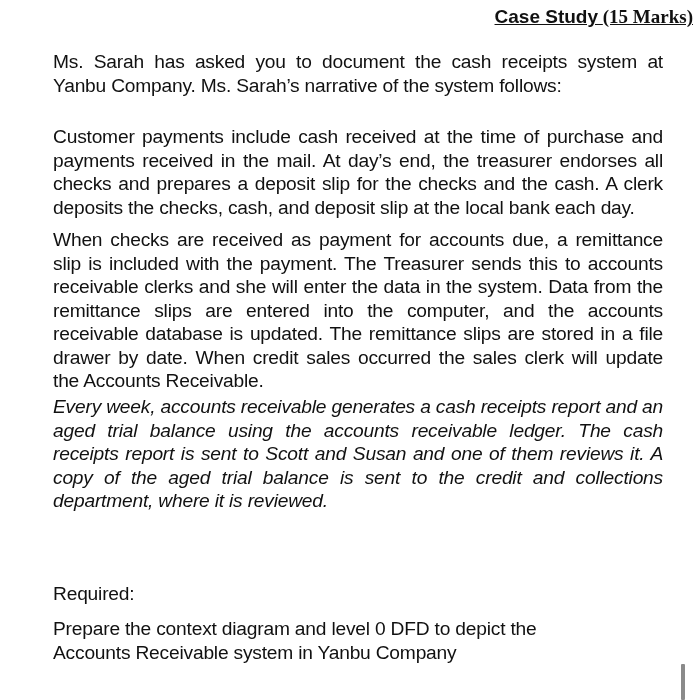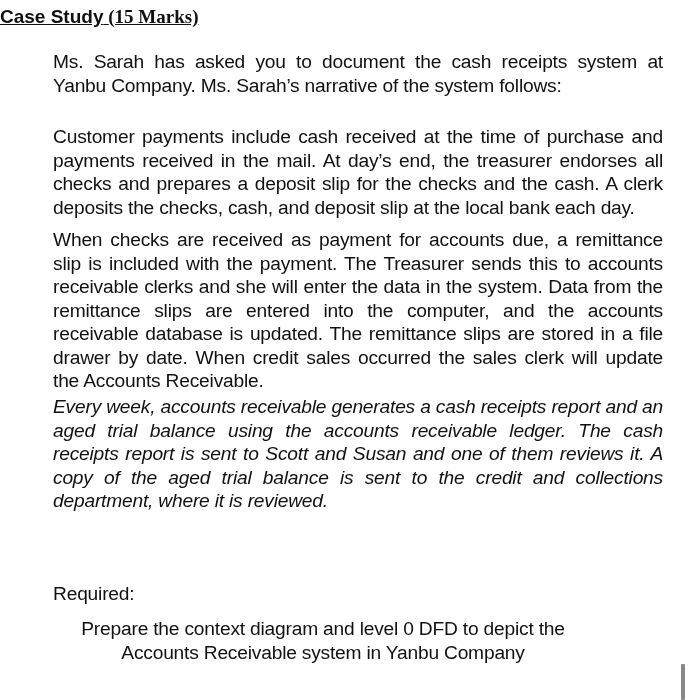--- a/index.html
+++ b/index.html
@@ -1,18 +1,18 @@
 <!DOCTYPE html>
 <html><head>
 <meta charset="utf-8">
 <style>
   html, body { margin: 0; padding: 0; background: #ffffff; }
   body { width: 693px; height: 700px; position: relative; overflow: hidden; color: #111111; }
   .title {
-    position: absolute; top: 4px; left: 0; width: 693px; text-align: left;
+    position: absolute; top: 4px; left: 0; width: 693px; text-align: right;
     font-size: 19px; line-height: 26px;
   }
   .title .t1 { font-family: "Liberation Sans", sans-serif; font-weight: bold; text-decoration: underline; }
   .title .t2 { font-family: "Liberation Serif", serif; font-weight: bold; text-decoration: underline; }
   .para {
     position: absolute; left: 41px; width: 610px;
     font-family: "Liberation Sans", sans-serif; font-size: 19.2px; line-height: 23.5px;
     text-align: justify; margin: 12px; letter-spacing: -0.2px;
   }
   .p1 { top: 38px; }
@@ -31,15 +31,15 @@
 
 <div class="title">
   <span class="t1">Case Study</span><span class="t2"> <span>(15 Marks)</span></span>
 </div>
 
 <p class="para p1">Ms. Sarah has asked you to document the cash receipts system at Yanbu Company. Ms. Sarah’s narrative of the system follows:</p>
 <p class="para p2">Customer payments include cash received at the time of purchase and payments received in the mail. At day’s end, the treasurer endorses all checks and prepares a deposit slip for the checks and the cash. A clerk deposits the checks, cash, and deposit slip at the local bank each day.</p>
 <p class="para p3">When checks are received as payment for accounts due, a remittance slip is included with the payment. The Treasurer sends this to accounts receivable clerks and she will enter the data in the system. Data from the remittance slips are entered into the computer, and the accounts receivable database is updated. The remittance slips are stored in a file drawer by date. When credit sales occurred the sales clerk will update the Accounts Receivable.</p>
 <p class="para p4">Every week, accounts receivable generates a cash receipts report and an aged trial balance using the accounts receivable ledger. The cash receipts report is sent to Scott and Susan and one of them reviews it. A copy of the aged trial balance is sent to the credit and collections department, where it is reviewed.</p>
 <p class="para req">Required:</p>
-<p class="para p5" style="width:540px;text-align:center;">Prepare the context diagram and level 0 DFD to depict the Accounts Receivable system in Yanbu Company</p>
+<p class="para p5" style="width:540px;">Prepare the context diagram and level 0 DFD to depict the Accounts Receivable system in Yanbu Company</p>
 
 <div class="scrollbar"></div>
 
 </body></html>

